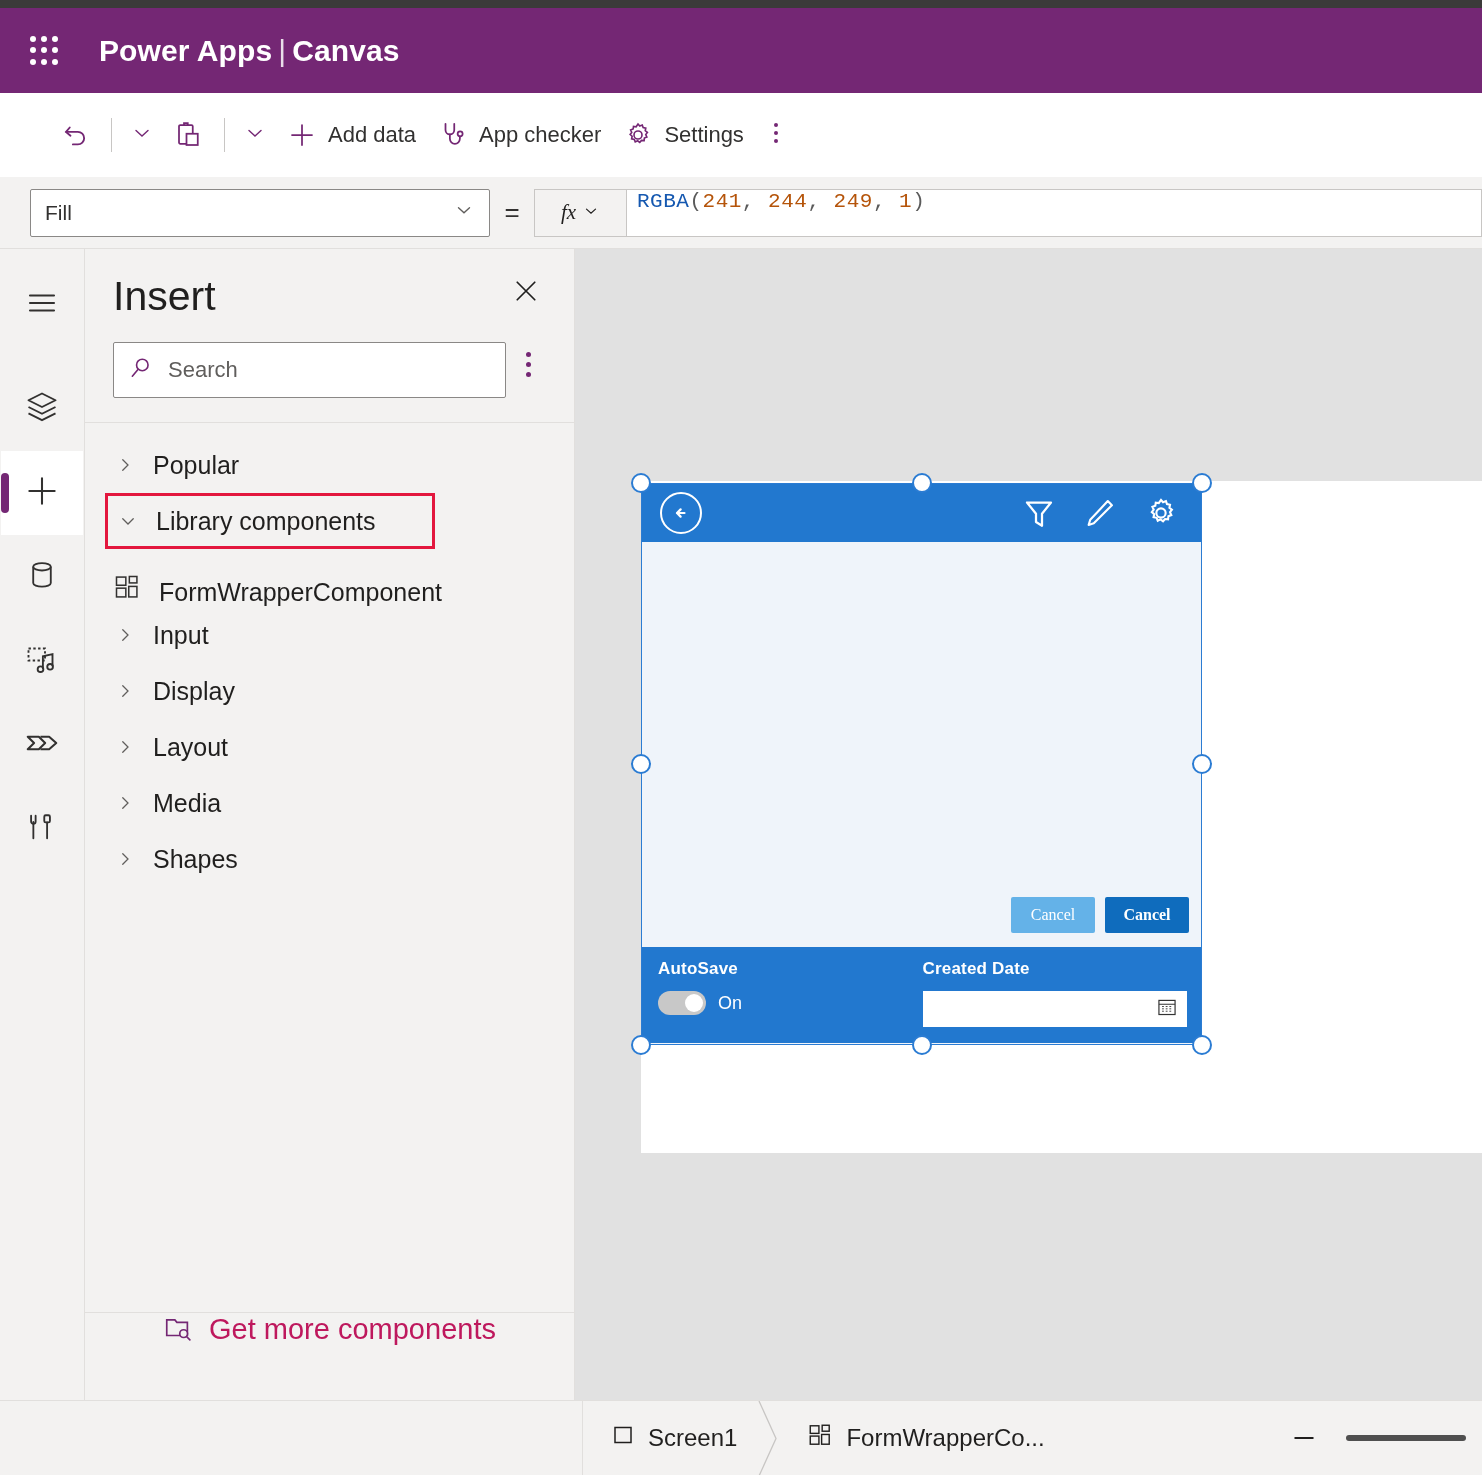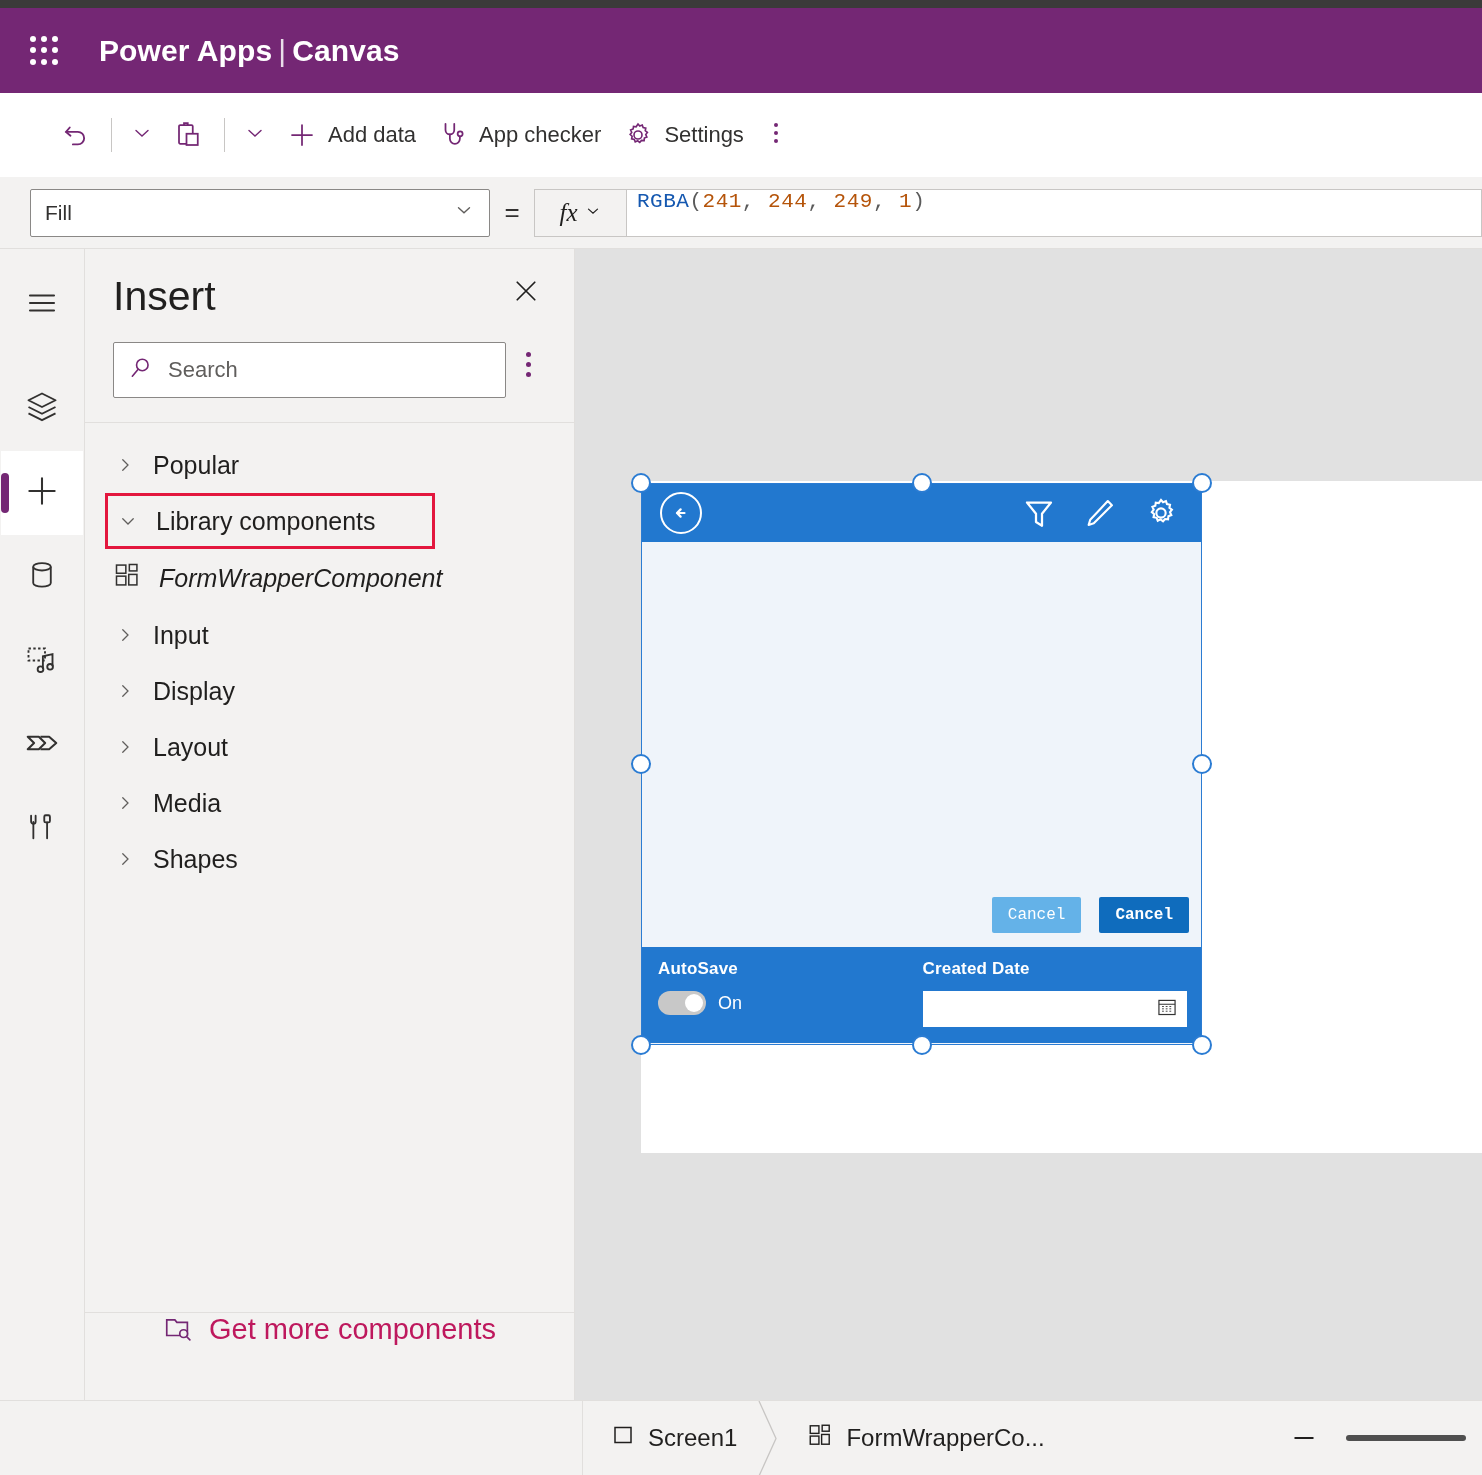--- a/index.html
+++ b/index.html
@@ -95,21 +95,21 @@
   }
   .fxbtn {
     width: 92px; height: 48px;
     background: #f3f2f1;
     border: 1px solid #c8c6c4;
     border-right: none;
     display: flex; align-items: center; justify-content: center;
     gap: 6px;
     cursor: pointer;
   }
-  .fxbtn .fx { font-family: "Liberation Serif", serif; font-style: italic; font-size: 25px; color:#201f1e;}
+  .fxbtn .fx { font-family: "Liberation Serif", serif; font-style: italic; font-size: 21px; color:#201f1e;}
   .formula-input {
     flex: 1; height: 48px;
     background: #ffffff;
     border: 1px solid #c8c6c4;
     display: flex; align-items: flex-start;
     padding: 0 10px;
     font-family: "Liberation Mono", monospace;
     font-size: 21px;
     letter-spacing: .5px;
     overflow: hidden;
@@ -199,23 +199,23 @@
   .tree-row .twisty { width: 20px; display:flex;align-items:center;justify-content:center;color:#605e5c;}
   .tree-row.highlighted {
     position: relative;
     margin: 0 0 0 20px;
     width: 330px;
     border: 3px solid #e3173e;
     height: 56px;
     padding-left: 10px;
   }
   .comp-row {
-    display:flex; align-items:center; gap:18px;
+    display:flex; align-items:flex-end; gap:18px;
     height: 58px; padding-left: 28px; cursor: pointer;
-    font-size: 25px; color: #201f1e; font-style: italic;
+    font-size: 25px; color: #201f1e;
   }
   .panel-foot {
     flex: 0 0 88px; height: 88px;
     border-top: 1px solid #e1dfdd;
     display: flex; align-items: flex-start; justify-content: center;
     gap: 16px;
     color: #be185d; font-size: 29px;
     cursor: pointer;
   }
 
@@ -255,25 +255,24 @@
   .hdr-icons span { cursor: pointer; display:flex; }
   .comp-body { position: relative; height: 405px; background: #eff4fa; }
   .form-actions {
     position: absolute; right: 12px; bottom: 14px;
     display: flex; gap: 10px;
   }
   .btn {
     height: 36px; min-width: 84px;
     border: none; border-radius: 2px;
     color: #ffffff; font-size: 16px; font-weight: 600;
-    font-family: Liberation Mono, monospace;
+    font-family: Liberation Serif, serif;
     cursor: pointer;
     display:flex;align-items:center;justify-content:center;
     padding: 0 16px;
-    margin-left: 8px;
   }
   .btn-cancel { background: #64b2e8; font-weight: 400;}
   .btn-submit { background: #0f6cbd; }
   .comp-footer {
     height: 96px; background: #2278cf;
     display: flex; padding: 12px 14px 0 16px;
     color: #ffffff;
   }
   .foot-col { flex: 1; }
   .foot-label { font-size: 17px; font-weight: 600; letter-spacing:.2px; margin-bottom: 12px;}

